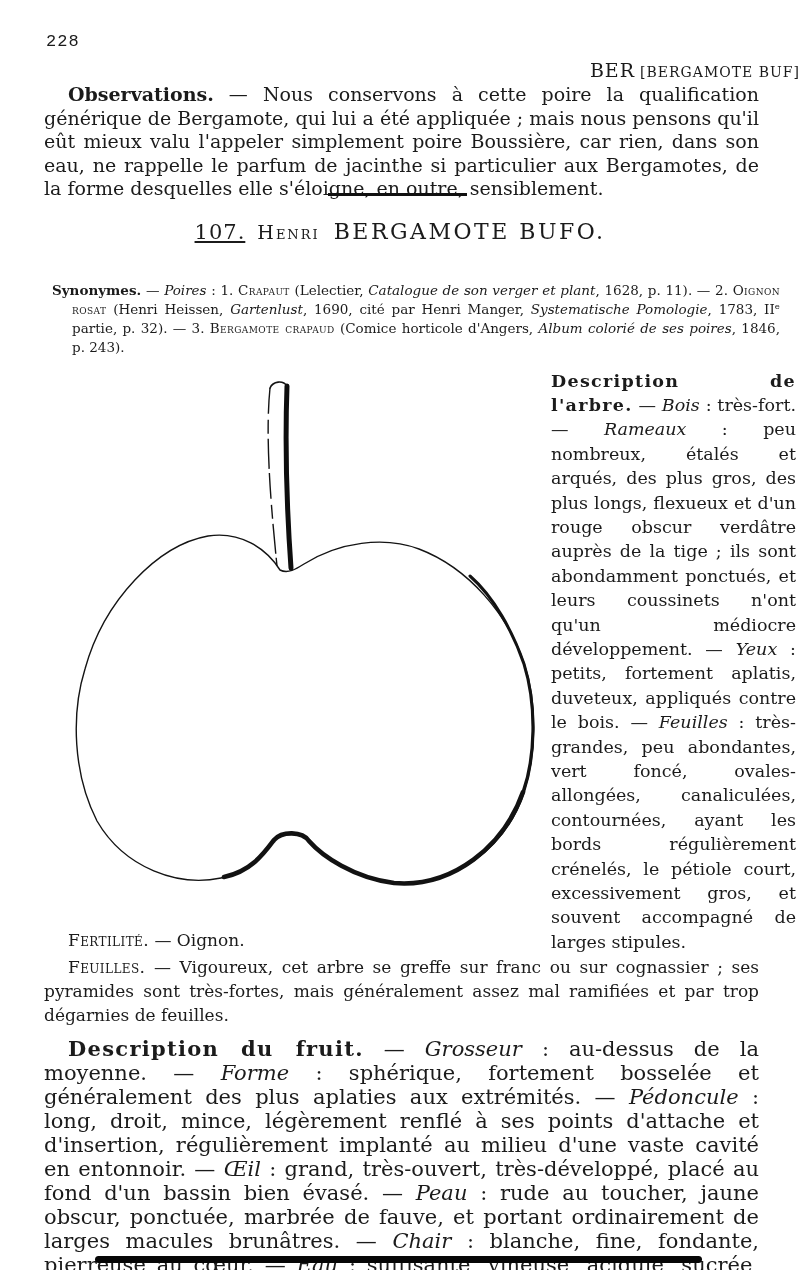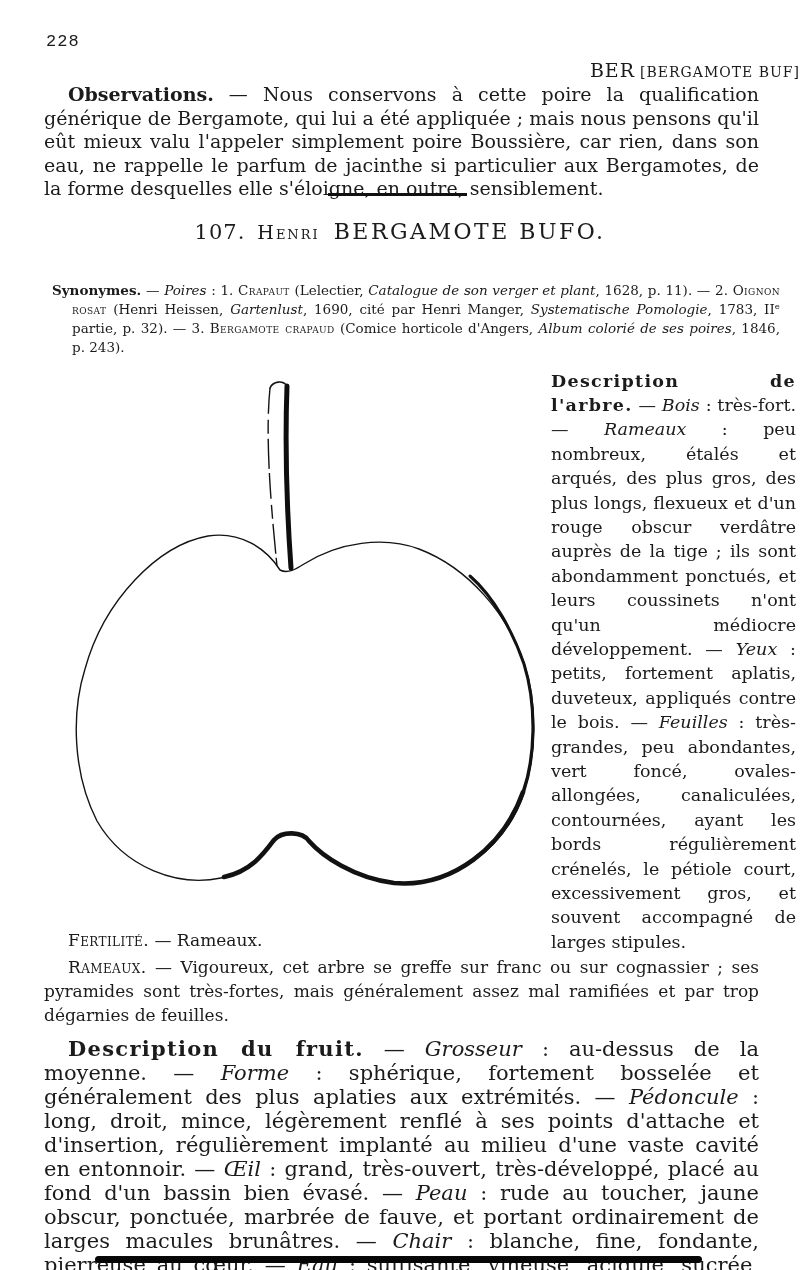--- a/index.html
+++ b/index.html
@@ -17,21 +17,21 @@
     position:absolute;left:44px;top:64px;width:715px;
     font-size:19px;line-height:23.5px;text-align:justify;text-indent:24px;
   }
   .seg-bold{font-weight:bold;}
   .seg-boldspaced{font-weight:bold;letter-spacing:1.3px;}
   .seg-italic{font-style:italic;}
   .seg-smallcaps{font-variant:small-caps;letter-spacing:0.4px;text-align:right;}
   .seg-plain{}
   .section-rule{position:absolute;left:328px;top:193px;width:139px;height:3px;background:#101010;}
   .article-title{position:absolute;left:0;top:219px;width:100%;text-align:center;white-space:nowrap;}
-  .article-title .t-num{font-size:21px;letter-spacing:1px;margin-right:12px;}
+  .article-title .t-num{font-size:21px;letter-spacing:1px;margin-right:12px;text-decoration:underline;}
   .article-title .t-poire{font-variant:small-caps;font-size:19px;letter-spacing:2px;margin-right:14px;}
   .article-title .t-name{font-size:22px;letter-spacing:2.5px;}
   .synonymes{
     position:absolute;left:52px;top:267px;width:708px;
     font-size:13.5px;line-height:19.3px;text-align:justify;
     padding-left:20px;text-indent:-20px;box-sizing:content-box;
   }
   .pear-figure{position:absolute;left:58px;top:372px;width:490px;height:534px;}
   .tree-col{
     position:absolute;left:551px;top:351px;width:245px;
@@ -88,21 +88,21 @@
 
     <path d="M 465,420 C 477,386 479,334 466,292 C 455,260 436,225 412,204" fill="none" stroke="#121212" stroke-width="3" stroke-linecap="round"></path>
 
     <path d="M 212,16 C 207,65 213,135 219,194" fill="none" stroke="#141414" stroke-width="1.4" stroke-dasharray="26 6 14 5 30 4"></path>
     <path d="M 229,14 C 227,70 229,140 233,196" fill="none" stroke="#0e0e0e" stroke-width="5" stroke-linecap="round"></path>
     <path d="M 212,16 C 215,9 225,8 229,14" fill="none" stroke="#141414" stroke-width="1.6" stroke-linecap="round"></path>
   </svg>
 
   <p class="tree-col"><span class="seg-boldspaced">Description de l'arbre.</span><span class="seg-plain"> — </span><span class="seg-italic">Bois</span><span class="seg-plain"> : très-fort. — </span><span class="seg-italic">Rameaux</span><span class="seg-plain"> : peu nombreux, étalés et arqués, des plus gros, des plus longs, flexueux et d'un rouge obscur verdâtre auprès de la tige ; ils sont abondamment ponctués, et leurs coussinets n'ont qu'un médiocre développement. — </span><span class="seg-italic">Yeux</span><span class="seg-plain"> : petits, fortement aplatis, duveteux, appliqués contre le bois. — </span><span class="seg-italic">Feuilles</span><span class="seg-plain"> : très-grandes, peu abondantes, vert foncé, ovales-allongées, canaliculées, contournées, ayant les bords régulièrement crénelés, le pétiole court, excessivement gros, et souvent accompagné de larges stipules.</span></p>
 
-  <p class="fertilite"><span class="seg-smallcaps">Fertilité.</span><span class="seg-plain"> — Rameaux.</span></p>
+  <p class="fertilite"><span class="seg-smallcaps">Fertilité.</span><span class="seg-plain"> — Oignon.</span></p>
 
-  <p class="culture"><span class="seg-smallcaps">Rameaux.</span><span class="seg-plain"> — Vigoureux, cet arbre se greffe sur franc ou sur cognassier ; ses pyramides sont très-fortes, mais généralement assez mal ramifiées et par trop dégarnies de feuilles.</span></p>
+  <p class="culture"><span class="seg-smallcaps">Feuilles.</span><span class="seg-plain"> — Vigoureux, cet arbre se greffe sur franc ou sur cognassier ; ses pyramides sont très-fortes, mais généralement assez mal ramifiées et par trop dégarnies de feuilles.</span></p>
 
   <p class="fruit"><span class="seg-boldspaced">Description du fruit.</span><span class="seg-plain"> — </span><span class="seg-italic">Grosseur</span><span class="seg-plain"> : au-dessus de la moyenne. — </span><span class="seg-italic">Forme</span><span class="seg-plain"> : sphérique, fortement bosselée et généralement des plus aplaties aux extrémités. — </span><span class="seg-italic">Pédoncule</span><span class="seg-plain"> : long, droit, mince, légèrement renflé à ses points d'attache et d'insertion, régulièrement implanté au milieu d'une vaste cavité en entonnoir. — </span><span class="seg-italic">Œil</span><span class="seg-plain"> : grand, très-ouvert, très-développé, placé au fond d'un bassin bien évasé. — </span><span class="seg-italic">Peau</span><span class="seg-plain"> : rude au toucher, jaune obscur, ponctuée, marbrée de fauve, et portant ordinairement de larges macules brunâtres. — </span><span class="seg-italic">Chair</span><span class="seg-plain"> : blanche, fine, fondante, pierreuse au cœur. — </span><span class="seg-italic">Eau</span><span class="seg-plain"> : suffisante, vineuse, acidule, sucrée, savoureuse, rappelant un peu le parfum de la rose.</span></p>
 
   <div class="scan-bar"></div>
 
 </div>
 
 </body></html>

